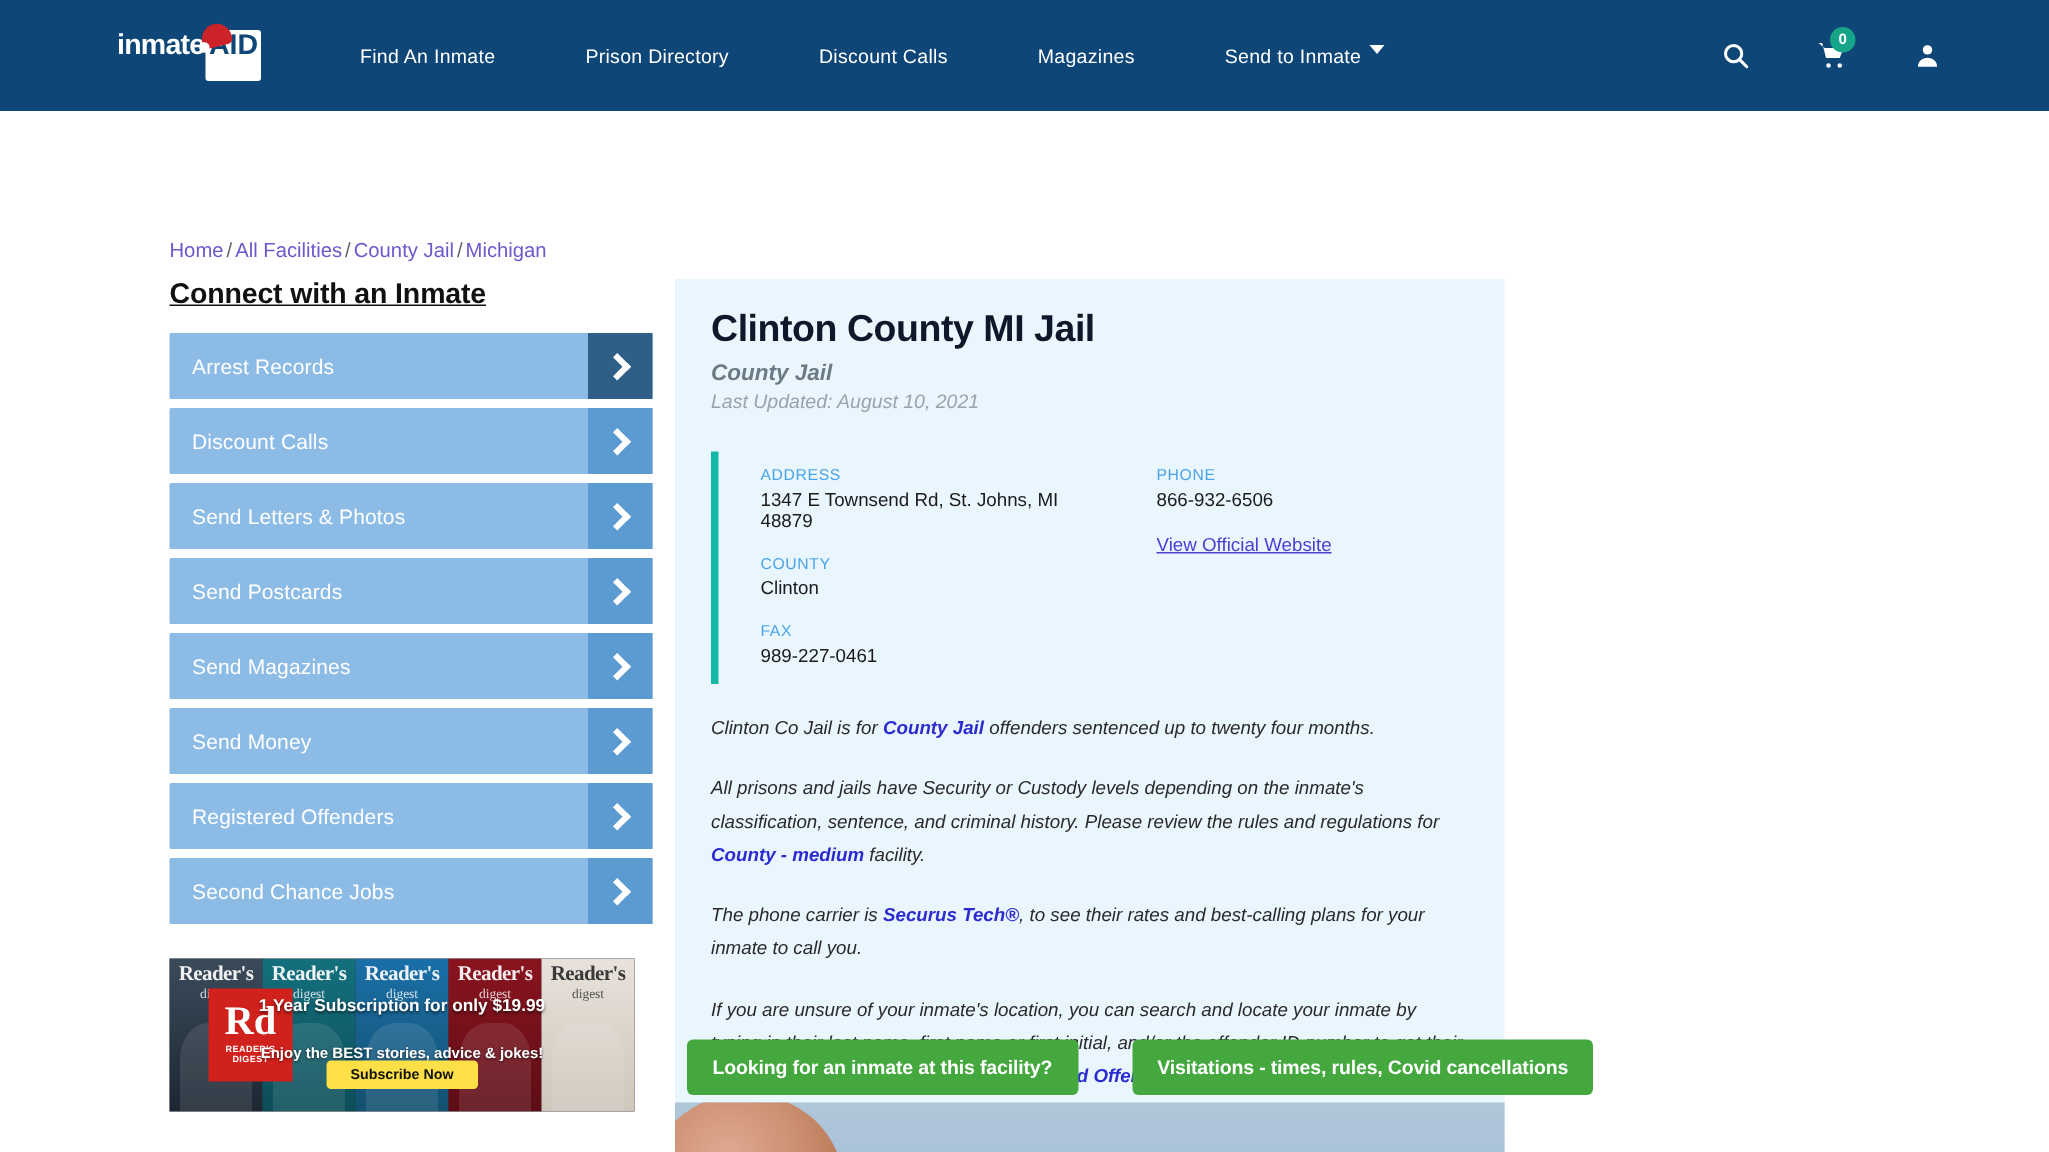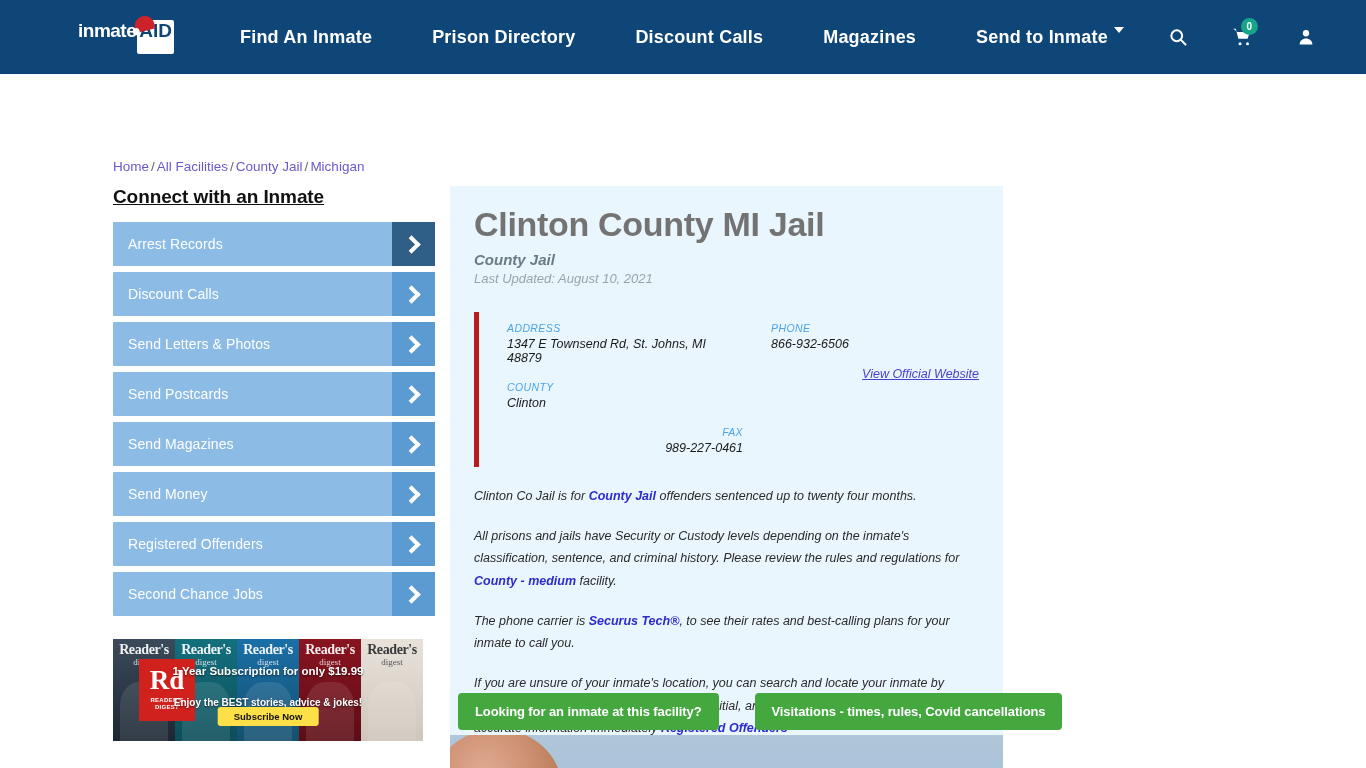--- a/index.html
+++ b/index.html
@@ -57,22 +57,22 @@
   }
 
   .nav {
     display: flex;
     align-items: center;
     margin-left: 52px;
     flex: 1 1 auto;
   }
   .nav-item {
     color: #ffffff;
-    font-size: 18px;
-    font-weight: bold;
+    font-size: 13px;
+    font-weight: normal;
     letter-spacing: 0.2px;
     margin-right: 60px;
     white-space: nowrap;
     cursor: pointer;
   }
   .nav-item.dropdown { margin-right: 0; display: flex; align-items: flex-start; gap: 6px; }
   .caret {
     width: 0; height: 0;
     border-left: 5px solid transparent;
     border-right: 5px solid transparent;
@@ -227,51 +227,50 @@
 
   
   .card {
     position: absolute;
     left: 450px; top: 112px;
     width: 553px;
     background: #eaf6fd;
     padding: 18px 24px 22px 24px;
   }
   .facility-name {
-    font-size: 34px;
+    font-size: 25px;
     font-weight: bold;
-    color: #737373;
+    color: #0f172a;
     letter-spacing: -0.3px;
     line-height: 1.2;
   }
   .facility-type {
     font-size: 15px;
     font-style: italic;
     font-weight: bold;
     color: #6b7a86;
     margin-top: 6px;
   }
   .facility-updated {
     font-size: 13px;
     font-style: italic;
     color: #9aa3aa;
     margin-top: 3px;
   }
 
   .info-block {
     margin-top: 26px;
-    border-left: 5px solid #b91c1c;
+    border-left: 5px solid #14b8a6;
     padding: 10px 0 12px 28px;
     display: flex;
-    font-style: italic;
   }
   .info-col { width: 50%; }
   .info-col.right { padding-left: 28px; }
   .info-item { margin-bottom: 16px; }
-  .info-item:last-child { margin-bottom: 0; text-align: right; }
+  .info-item:last-child { margin-bottom: 0; }
   .info-label {
     font-size: 10.5px;
     color: #4aa3e8;
     letter-spacing: 0.4px;
     margin-bottom: 3px;
   }
   .info-value {
     font-size: 12.5px;
     color: #1b1b1b;
   }

